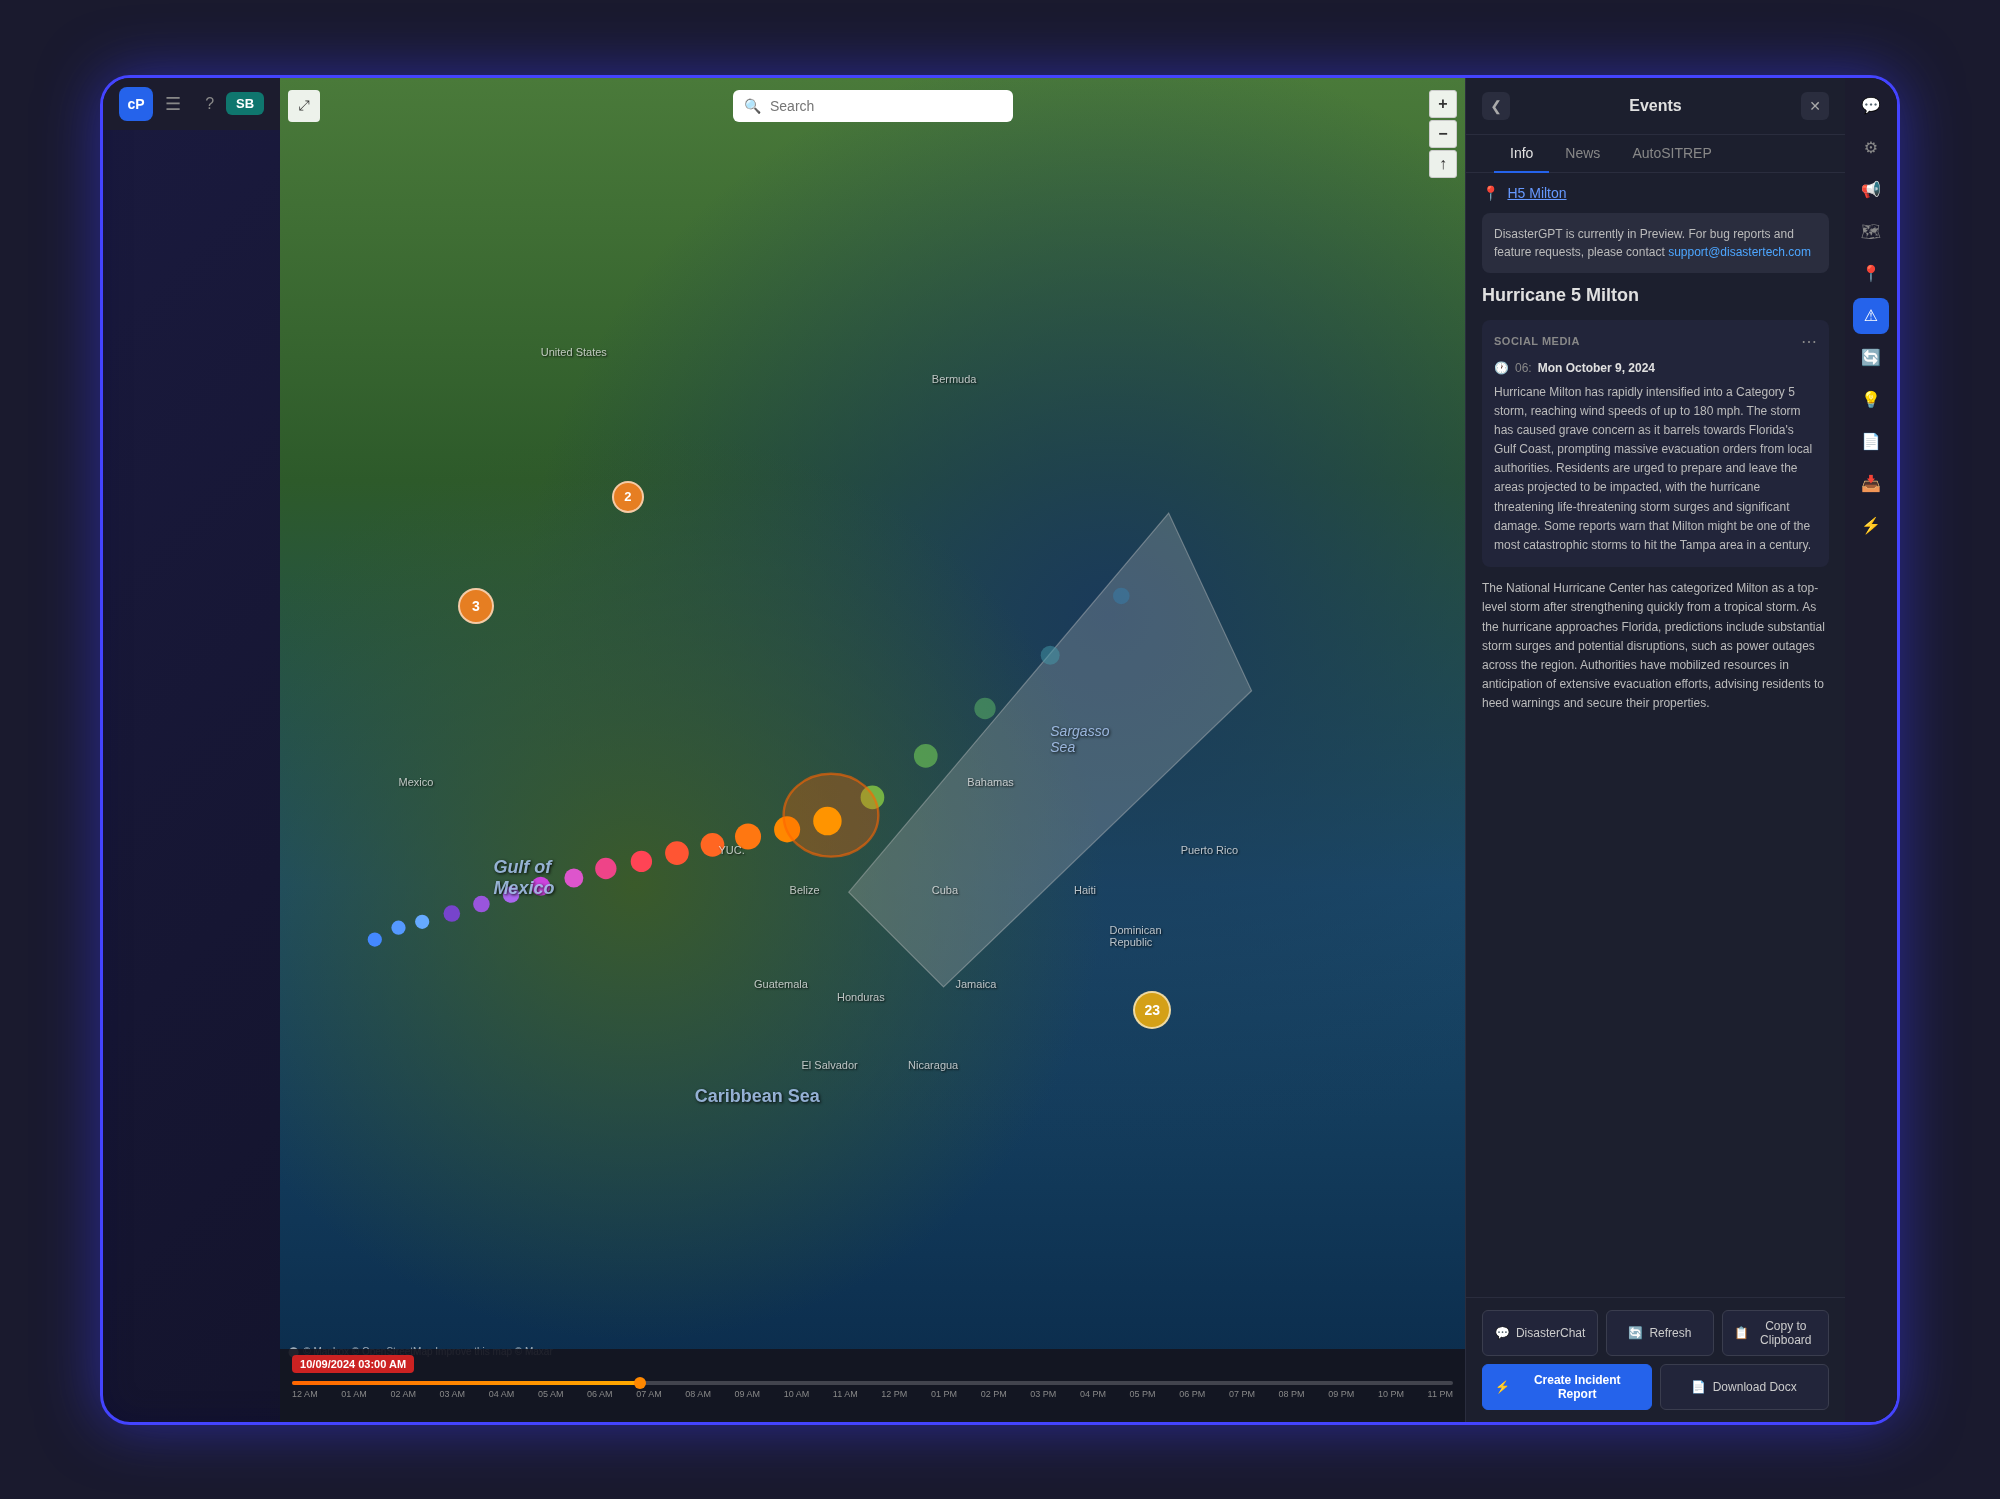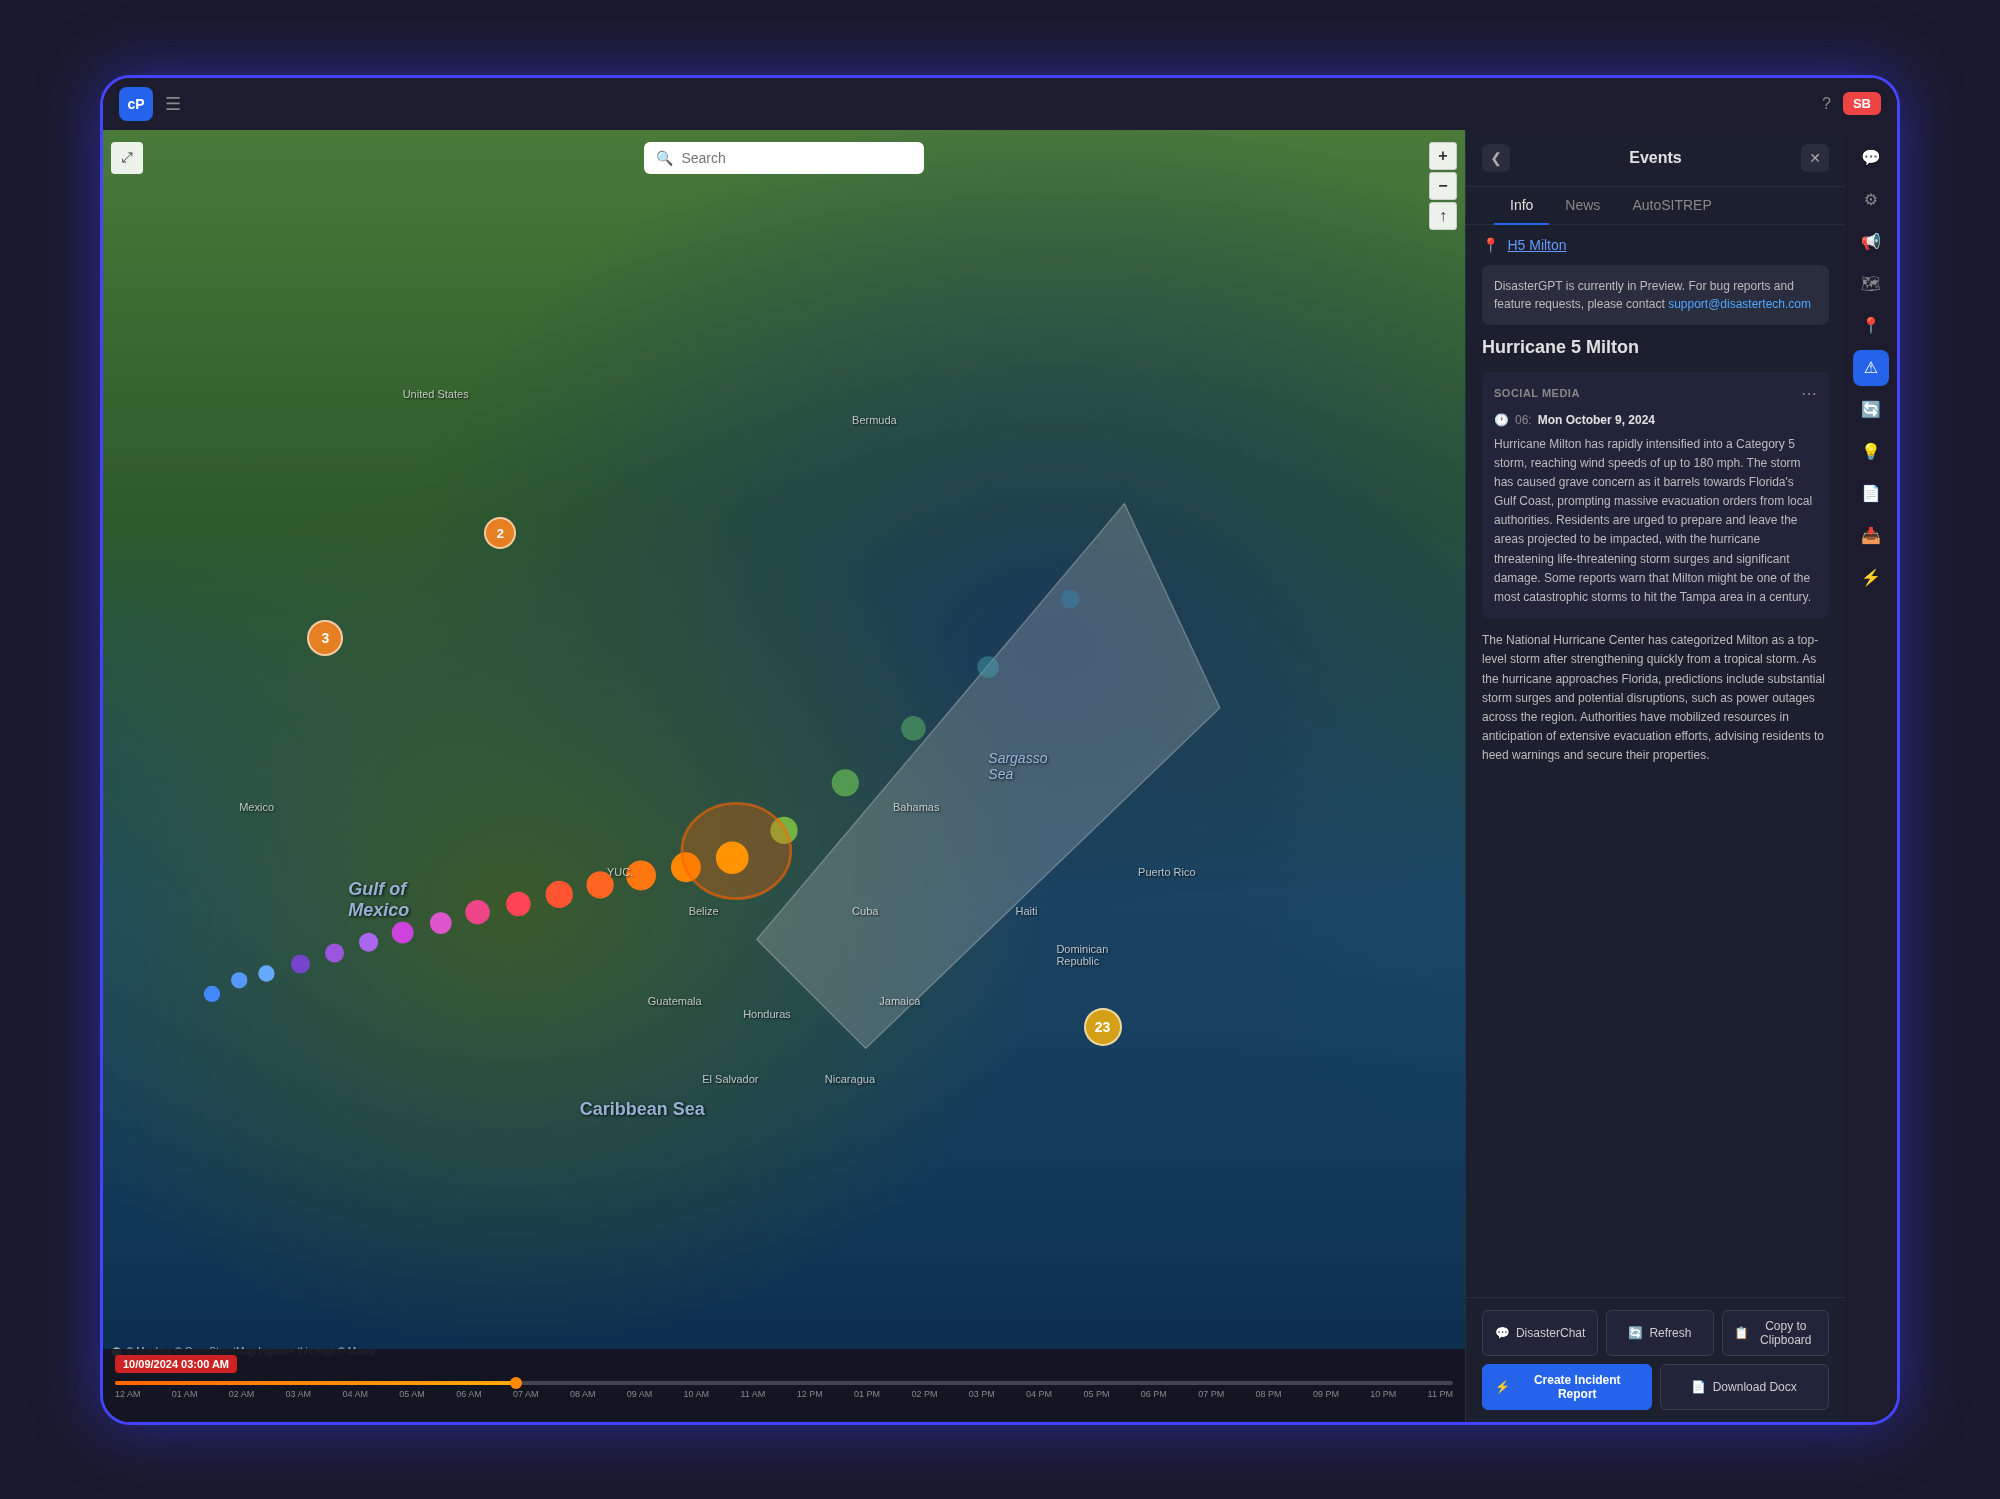--- a/index.html
+++ b/index.html
@@ -14,21 +14,21 @@
     .outer-frame {
       width: 1800px;
       height: 1350px;
       background: linear-gradient(135deg, #1a1a3e 0%, #0d0d1a 100%);
       border-radius: 30px;
       border: 3px solid #4444ff;
       box-shadow: 0 0 60px rgba(60,60,255,0.5), inset 0 0 30px rgba(0,0,60,0.3);
       position: relative;
       overflow: hidden;
       display: flex;
-      flex-direction: column;
+      flex-direction: row;
     }
     .titlebar {
       height: 52px;
       background: #1c1c2e;
       display: flex;
       align-items: center;
       padding: 0 16px;
       gap: 12px;
       flex-shrink: 0;
     }
@@ -49,21 +49,21 @@
       font-size: 18px;
       cursor: pointer;
     }
     .titlebar-spacer { flex: 1; }
     .titlebar-help {
       color: #888;
       font-size: 16px;
       cursor: pointer;
     }
     .user-badge {
-      background: #ef4444;
+      background: #0f766e;
       color: white;
       border-radius: 6px;
       padding: 4px 10px;
       font-size: 13px;
       font-weight: 600;
     }
     .main-content {
       flex: 1;
       display: flex;
       position: relative;

